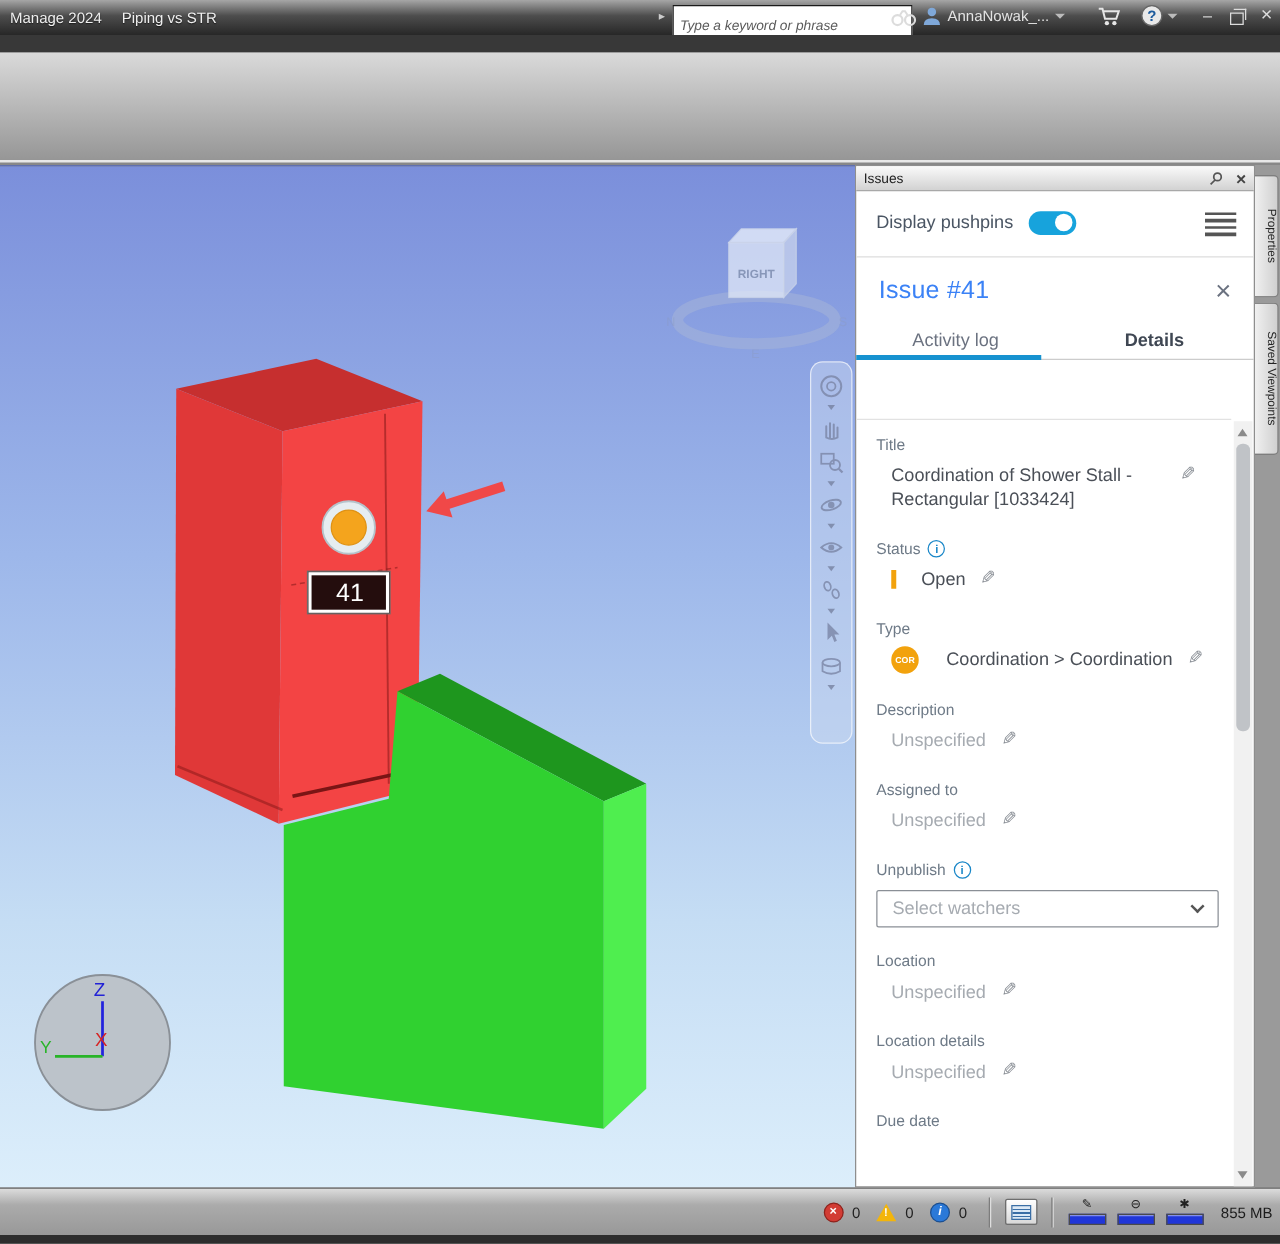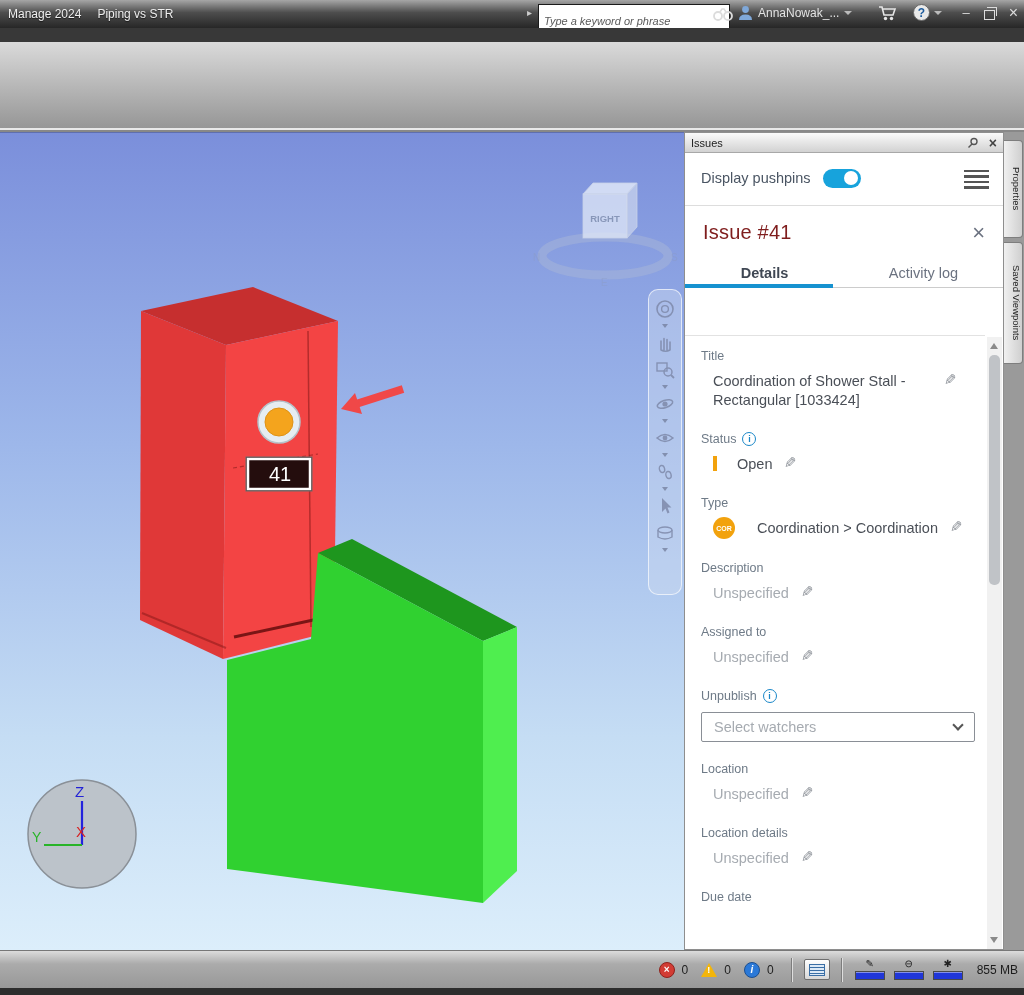--- a/index.html
+++ b/index.html
@@ -74,21 +74,21 @@
     display:flex; align-items:center; gap:12px; }
   .pushpins-label { font-size:14.5px; color:#4a5563; }
   .toggle { width:38px; height:19px; border-radius:10px; background:#17a3dc; position:relative; }
   .toggle .knob { position:absolute; right:2.5px; top:2.5px; width:14px; height:14px;
     border-radius:50%; background:#fff; }
   .hamburger { margin-left:auto; display:flex; flex-direction:column; gap:3px; padding-top:2px; }
   .hamburger span { display:block; width:25px; height:2.5px; background:#555; }
 
   .divider-a { position:absolute; left:0; top:72px; width:318px; height:1px; background:#ddd; }
   .issue-heading-row { position:absolute; left:18px; top:88px; width:282px; display:flex; align-items:center; }
-  .issue-heading { font-size:20px; color:#7f1d1d; letter-spacing:.2px; }
+  .issue-heading { font-size:20px; color:#3b82f6; letter-spacing:.2px; }
   .issue-close { margin-left:auto; font-size:22px; color:#6b7280; line-height:20px; }
 
   .tabs { position:absolute; left:0; top:128px; width:318px; height:27px; display:flex;
     border-bottom:1px solid #ccc; }
   .tab { flex:1; text-align:center; font-size:14.5px; padding-top:4px; }
   .tab.active { color:#3f4753; font-weight:bold; }
   .tab.inactive { color:#6b7280; }
   .tab-underline { position:absolute; left:0; top:151px; width:148px; height:4px; background:#1692d0; }
 
   .issue-toolbar { position:absolute; left:28px; top:164px; width:270px; height:30px;
@@ -352,22 +352,22 @@
       </div>
 
       <div class="divider-a"></div>
 
       <div class="issue-heading-row">
         <span class="issue-heading">Issue #41</span>
         <span class="issue-close">×</span>
       </div>
 
       <div class="tabs">
+        <span class="tab inactive">Activity log</span>
         <span class="tab active">Details</span>
-        <span class="tab inactive">Activity log</span>
       </div>
       <div class="tab-underline"></div>
 
 
       <div class="divider-b"></div>
 
       <div class="fields">
 
         <div class="f-label">
           <span>Title</span>

